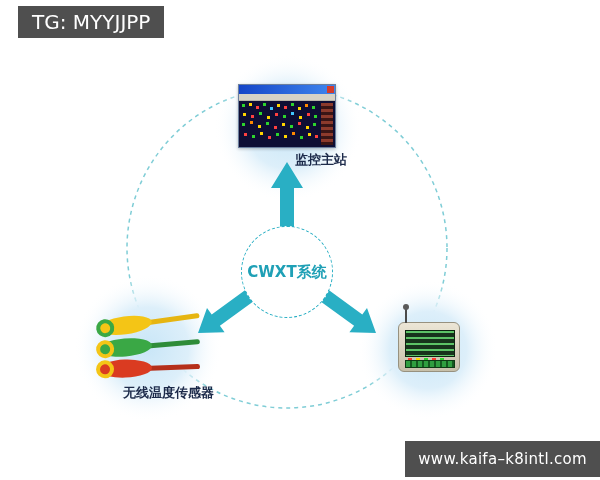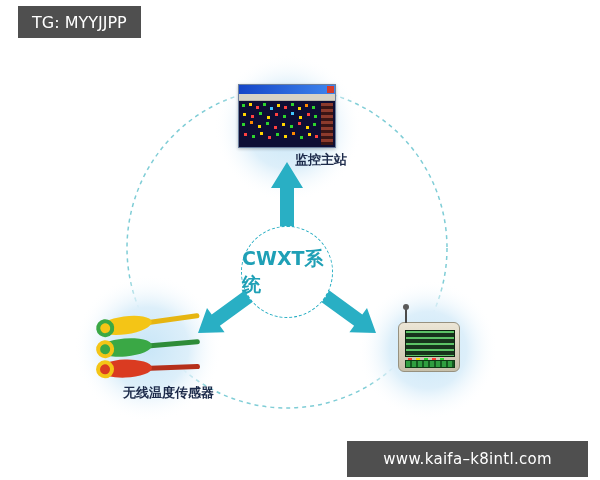--- a/index.html
+++ b/index.html
@@ -6,32 +6,32 @@
   .canvas{
     position:relative;width:600px;height:480px;background:#ffffff;overflow:hidden;
     font-family:"DejaVu Sans",sans-serif;
   }
   .layer{position:absolute;left:0;top:0;}
   
   .badge{
     position:absolute;background:var(--badge-bg,#4f4f4f);color:var(--badge-text,#ffffff);
     display:flex;align-items:center;white-space:nowrap;
   }
-  .badge-tl{left:18px;top:6px;height:32px;padding:0 14px;font-size:16px;}
-  .badge-br{right:12px;top:441px;height:36px;padding:0 36px;font-size:15px;letter-spacing:.3px;}
+  .badge-tl{left:18px;top:6px;height:32px;padding:0 14px;font-size:20px;}
+  .badge-br{right:0;top:441px;height:36px;padding:0 13px;font-size:15px;letter-spacing:.3px;}
   
   .orbit{fill:none;stroke:var(--dashed-ring,#7fcdd6);stroke-width:1.5;stroke-dasharray:4 4;}
   .arrow{fill:var(--arrow,#29afc4);}
   
   .hub{
     position:absolute;left:241px;top:226px;width:92px;height:92px;border-radius:50%;
     background:#fff;border:1.5px dashed var(--arrow,#29afc4);
     display:flex;align-items:center;justify-content:center;box-sizing:border-box;
   }
-  .hub span{color:var(--center-text,#1fa0b6);font-weight:bold;font-size:19px;}
+  .hub span{color:var(--center-text,#1fa0b6);font-weight:bold;font-size:15px;}
   
   .label{position:absolute;font-size:13px;font-weight:bold;color:var(--label-text,#1c2a4a);text-align:right;}
   .label-top{left:227px;top:151px;width:120px;}
   .label-left{left:82px;top:384px;width:132px;}
   .label-right{left:366px;top:379px;width:124px;}
   
   .mw{position:absolute;left:238px;top:84px;width:98px;height:64px;border:1px solid #6b7f9e;
       background:#0e0e34;box-shadow:0 1px 3px rgba(0,0,0,.25);box-sizing:border-box;}
   .mw-title{height:9px;background:linear-gradient(90deg,#1546c8,#3f86ee);position:relative;}
   .mw-close{position:absolute;right:1px;top:1px;width:7px;height:7px;background:#d23b2c;}

